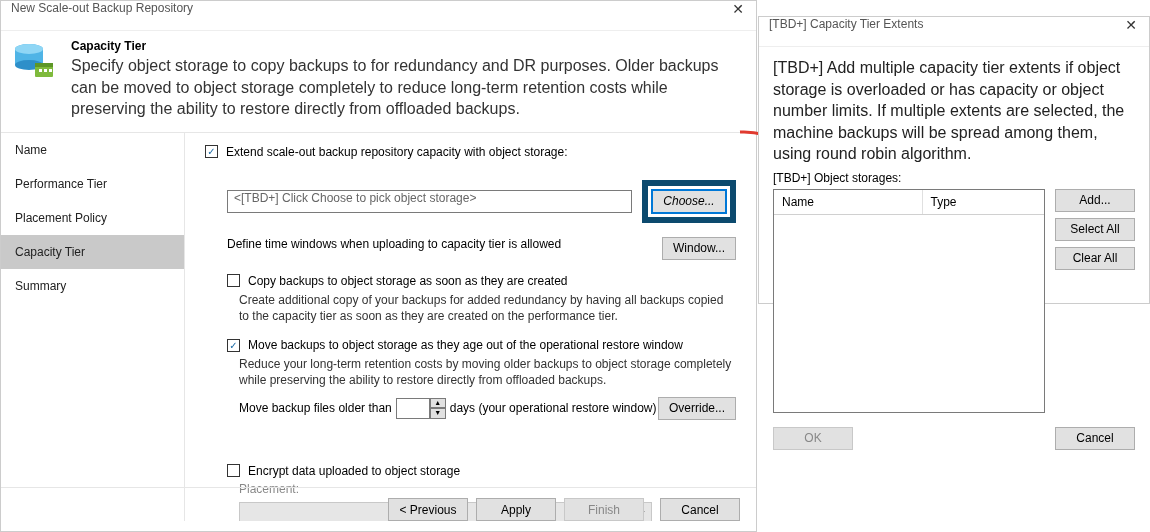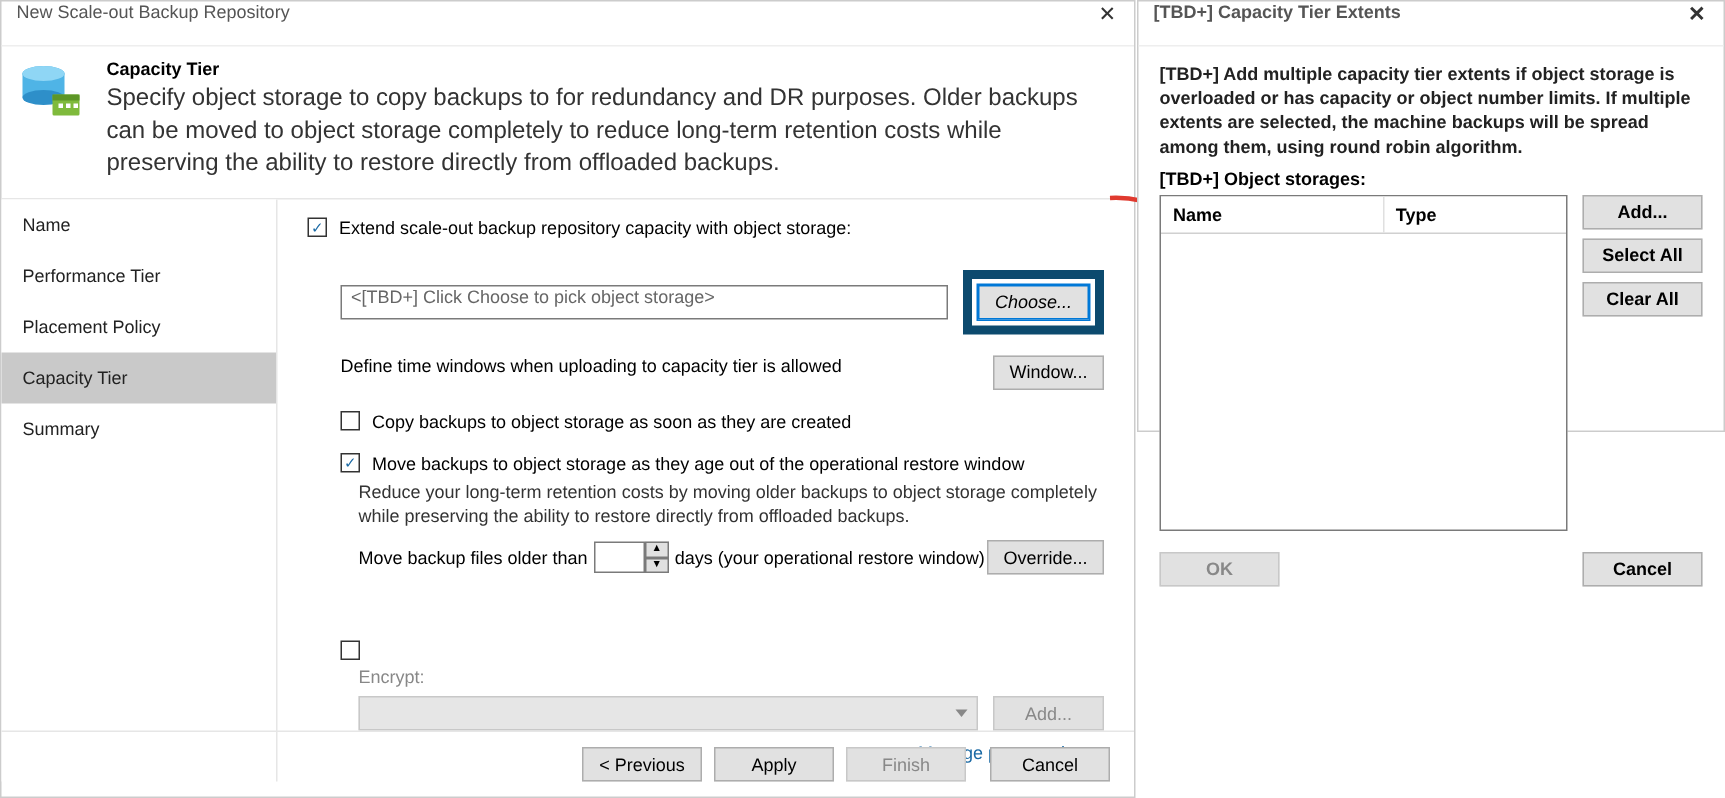--- a/index.html
+++ b/index.html
@@ -13,21 +13,21 @@
     height: 532px;
     overflow: hidden;
     position: relative;
   }
   .dialog {
     position: absolute;
     background: #fff;
     border: 1px solid #ccc;
   }
   .dialog.left { left: 0; top: 0; width: 757px; height: 532px; }
-  .dialog.right { left: 758px; top: 0; width: 392px; height: 288px; font-weight: bold; }
+  .dialog.right { left: 758px; top: 16px; width: 392px; height: 288px; }
 
   .titlebar {
     height: 30px;
     display: flex;
     align-items: flex-start;
     padding: 0 8px 0 10px;
     color: #555;
     font-size: 12px;
     border-bottom: 1px solid #eee;
   }
@@ -131,21 +131,21 @@
     padding: 0 16px;
   }
   .footer .btn, .right-footer .btn { min-width: 80px; }
 
   .pw-row { display:flex; gap:10px; align-items:center; margin-left:34px; margin-top:6px; }
   .pw-select { flex:1; height:23px; border:1px solid #c8c8c8; background:#e6e6e6; position:relative; }
   .pw-select:after { content:""; position:absolute; right:6px; top:8px; border-left:4px solid transparent; border-right:4px solid transparent; border-top:5px solid #888; }
   .manage { text-align:right; margin: 8px 20px 0 0; color:#1b6aa5; font-size:12px; }
 
   
-  .right .desc { padding: 10px 14px 6px 14px; font-size:12px; color:#222; line-height:1.35; }
+  .right .desc { padding: 10px 14px 6px 14px; font-size:16px; color:#222; line-height:1.35; }
   .right .list-label { padding: 0 8px 4px 14px; font-size:12px; }
   .right .mid { display:flex; gap:10px; padding:0 14px; }
   .right .list { flex:1; border:1px solid #7a7a7a; height:224px; background:#fff; }
   .right .list .hdr { display:flex; border-bottom:1px solid #d0d0d0; background:#fff; }
   .right .list .hdr .col { padding:5px 8px; font-size:12px; border-right:1px solid #e0e0e0; }
   .right .list .hdr .col:first-child { width:55%; }
   .right .list .hdr .col:last-child { flex:1; border-right:none; }
   .right .sidebtns { display:flex; flex-direction:column; gap:6px; width:80px; }
   .right-footer { display:flex; justify-content:space-between; gap:8px; padding:14px 14px 0 14px; }
 
@@ -207,20 +207,21 @@
       <div class="section" style="display:flex; ">
         <span style="margin-left:22px; flex:1;">Define time windows when uploading to capacity tier is allowed</span>
         <span class="btn">Window...</span>
       </div>
 
       <div class="section">
         <div class="row indent">
           <span class="chk unchecked">✓</span>
           <span>Copy backups to object storage as soon as they are created</span>
         </div>
+        <div class="sub">Create additional copy of your backups for added redundancy by having all backups copied to the capacity tier as soon as they are created on the performance tier.</div>
       </div>
 
       <div class="section">
         <div class="row indent">
           <span class="chk">✓</span>
           <span>Move backups to object storage as they age out of the operational restore window</span>
         </div>
         <div class="sub">Reduce your long-term retention costs by moving older backups to object storage completely while preserving the ability to restore directly from offloaded backups.</div>
         <div style="display:flex; align-items:center; margin:8px 0 0 34px;">
           <span>Move backup files older than</span>
@@ -233,22 +234,23 @@
           </span>
           <span>days (your operational restore window)</span>
           <span style="flex:1"></span>
           <span class="btn">Override...</span>
         </div>
       </div>
 
       <div class="section" style="margin-top:44px;">
         <div class="row indent">
           <span class="chk unchecked">✓</span>
-        </div>
-        <div style="margin:4px 0 0 34px;" class="label-disabled">Encrypt:</div>
+          <span>Encrypt data uploaded to object storage</span>
+        </div>
+        <div style="margin:4px 0 0 34px;" class="label-disabled">Placement:</div>
         <div class="pw-row">
           <div class="pw-select"></div>
           <span class="btn disabled">Add...</span>
         </div>
         <div class="manage">Manage passwords</div>
       </div>
     </div>
   </div>
 
   <div class="footer">

